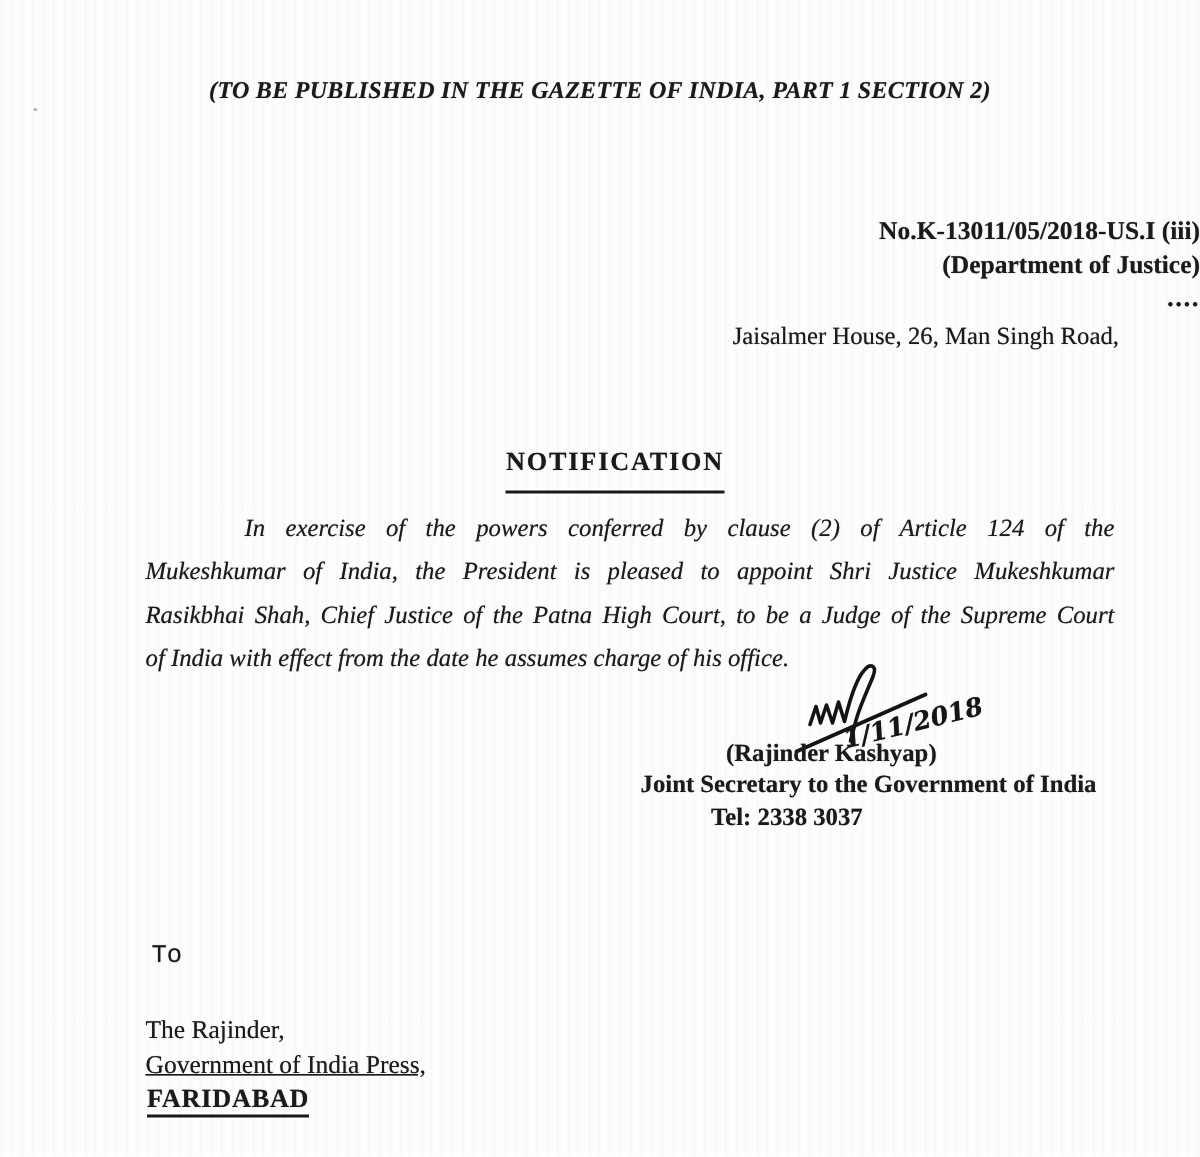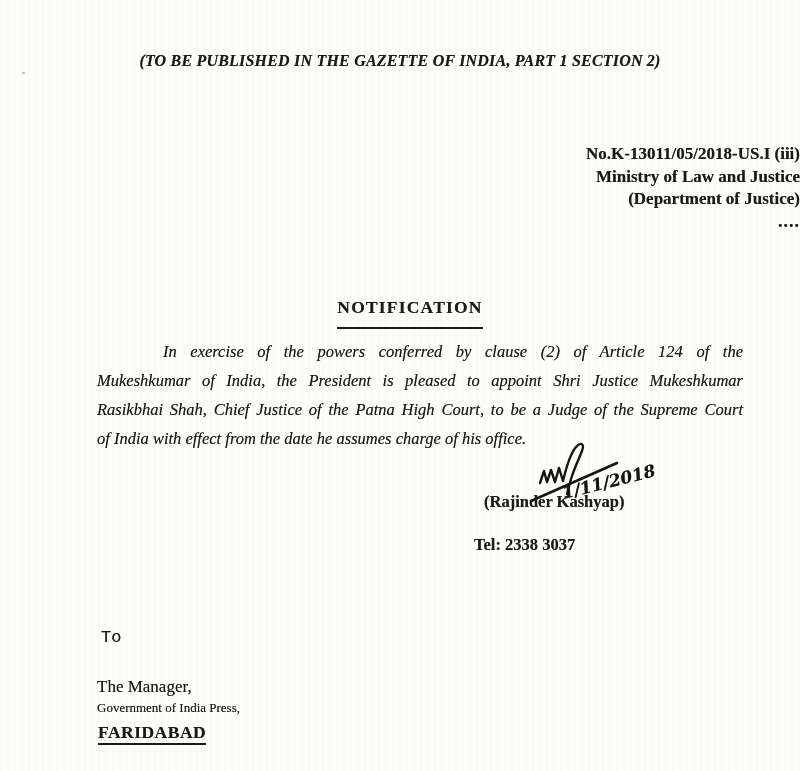--- a/index.html
+++ b/index.html
@@ -50,21 +50,21 @@
   }
   .jline{text-align:justify;text-align-last:justify;}
   .jline.first{padding-left:66px;}
   .jline.last{text-align-last:left;}
   .sig-svg{left:524px;top:439px;}
   .sig-name{top:492px;left:484px;font-weight:bold;font-size:16.5px;white-space:nowrap;}
   .sig-title{top:513px;left:427px;font-weight:bold;font-size:16.5px;white-space:nowrap;}
   .sig-tel{top:535px;left:474px;font-weight:bold;font-size:16.5px;white-space:nowrap;}
   .recipient-to{top:628px;left:101px;font-size:17px;font-family:Liberation Mono, monospace;}
   .recipient-line1{top:677px;left:97px;font-size:17px;}
-  .recipient-line2{top:700px;left:97px;font-size:13px;}
+  .recipient-line2{top:700px;left:97px;font-size:17px;text-decoration:underline;}
   .recipient-line3{
     top:722px;left:98px;
     font-weight:bold;font-size:17.5px;letter-spacing:0.5px;
     border-bottom:2px solid #1c1a19;padding-bottom:0px;
   }
   .speck{
     width:3px;height:2px;background:#b9b6b2;border-radius:50%;
     left:22px;top:72px;
   }
   .hand-date{
@@ -76,26 +76,26 @@
 <body>
 
 <div class="page">
 
   <div class="speck abs"></div>
 
   <div class="header-line abs">(TO BE PUBLISHED IN THE GAZETTE OF INDIA, PART 1 SECTION 2)</div>
 
   <div class="letterhead abs">
     <div>No.K-13011/05/2018-US.I (iii)</div>
-    <div>Ministry of Law and Justice</div>
     <div>(Department of Justice)</div>
     <div class="dots">....</div>
   </div>
 
   <div class="address-block abs">
+    <div>Jaisalmer House, 26, Man Singh Road,</div>
   </div>
 
   <div class="notification-heading abs">
     <span>NOTIFICATION</span>
   </div>
 
   <div class="body-text abs">
     <div class="jline first">In exercise of the powers conferred by clause (2) of Article 124 of the</div>
     <div class="jline">Mukeshkumar of India, the President is pleased to appoint Shri Justice Mukeshkumar</div>
     <div class="jline">Rasikbhai Shah, Chief Justice of the Patna High Court, to be a Judge of the Supreme Court</div>
@@ -108,20 +108,21 @@
                C41,34 45,16 52,8
                C56,3 61,4 58,12
                C54,22 50,30 47,40
                L43,55"></path>
       <path stroke-width="2.6" d="M7,62 L93,24"></path>
     </g>
     <text class="hand-date" x="0" y="0" transform="translate(40,60) rotate(-14)" font-size="17" fill="#161412">1/11/2018</text>
   </svg>
 
   <div class="sig-name abs">(Rajinder Kashyap)</div>
+  <div class="sig-title abs">Joint Secretary to the Government of India</div>
   <div class="sig-tel abs">Tel: 2338 3037</div>
 
   <div class="recipient-to abs">To</div>
-  <div class="recipient-line1 abs">The Manager,</div>
+  <div class="recipient-line1 abs">The Rajinder,</div>
   <div class="recipient-line2 abs">Government of India Press,</div>
   <div class="recipient-line3 abs">FARIDABAD</div>
 
 </div>
 
 </body></html>

